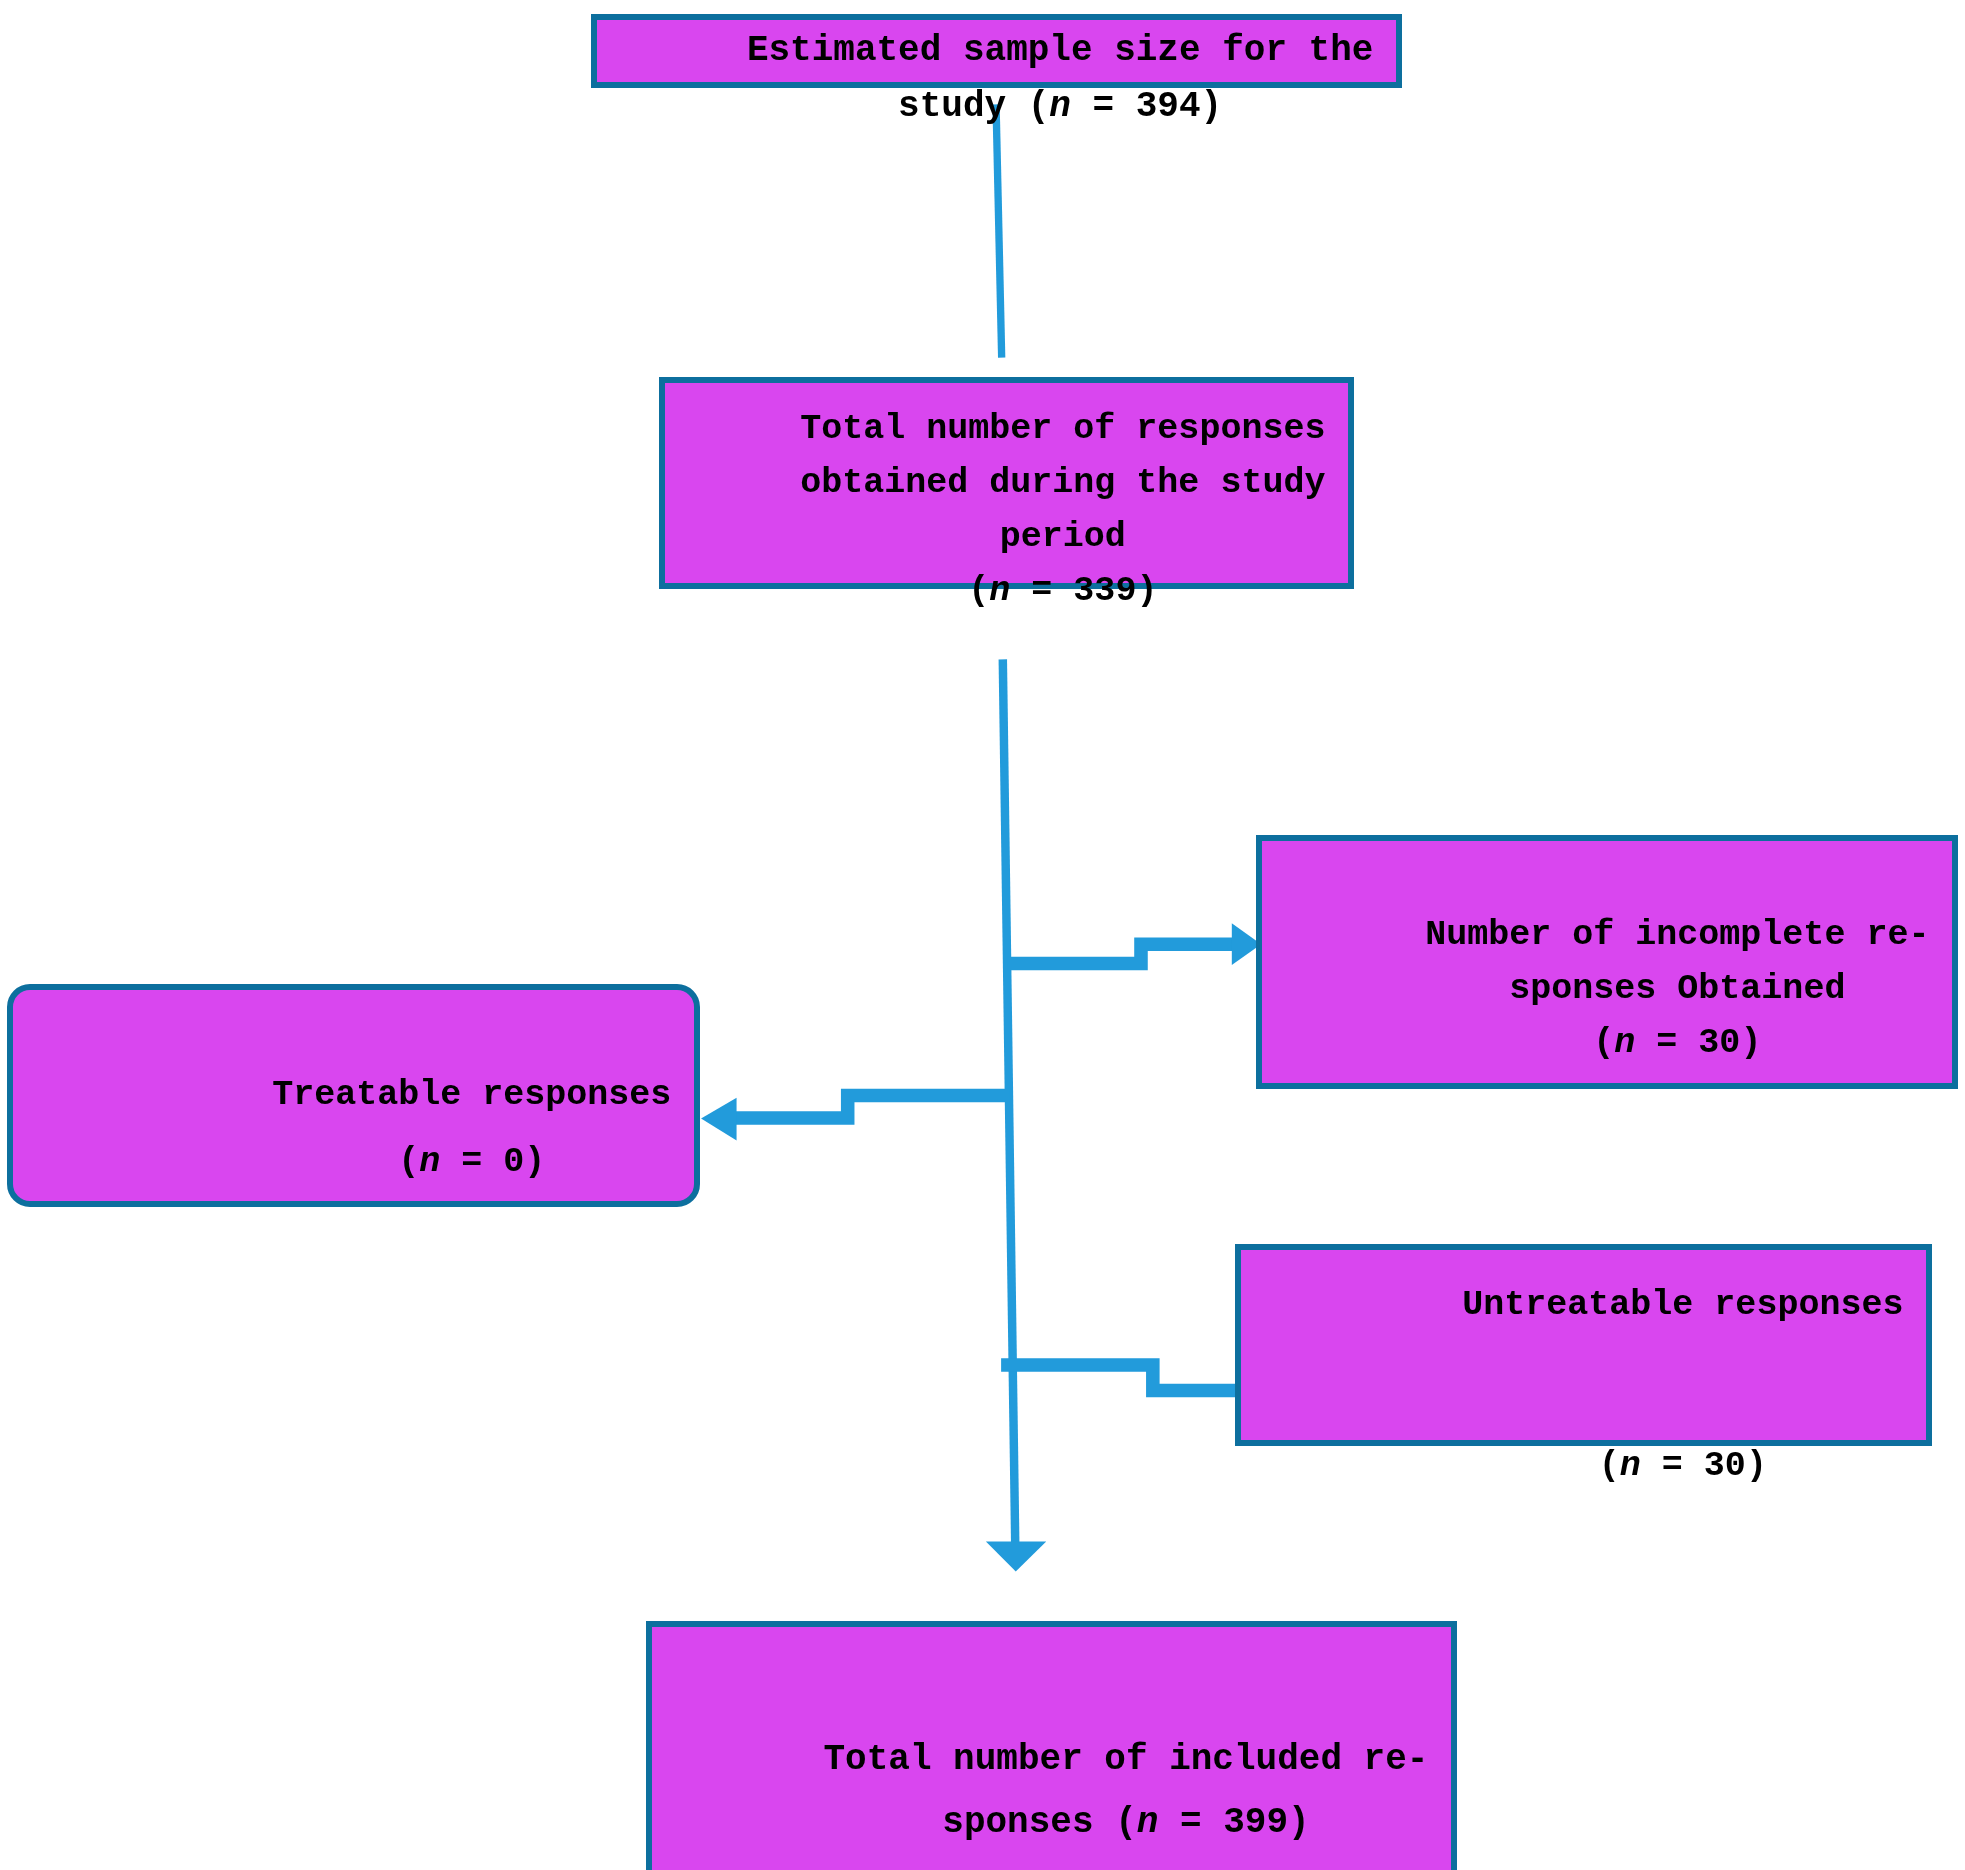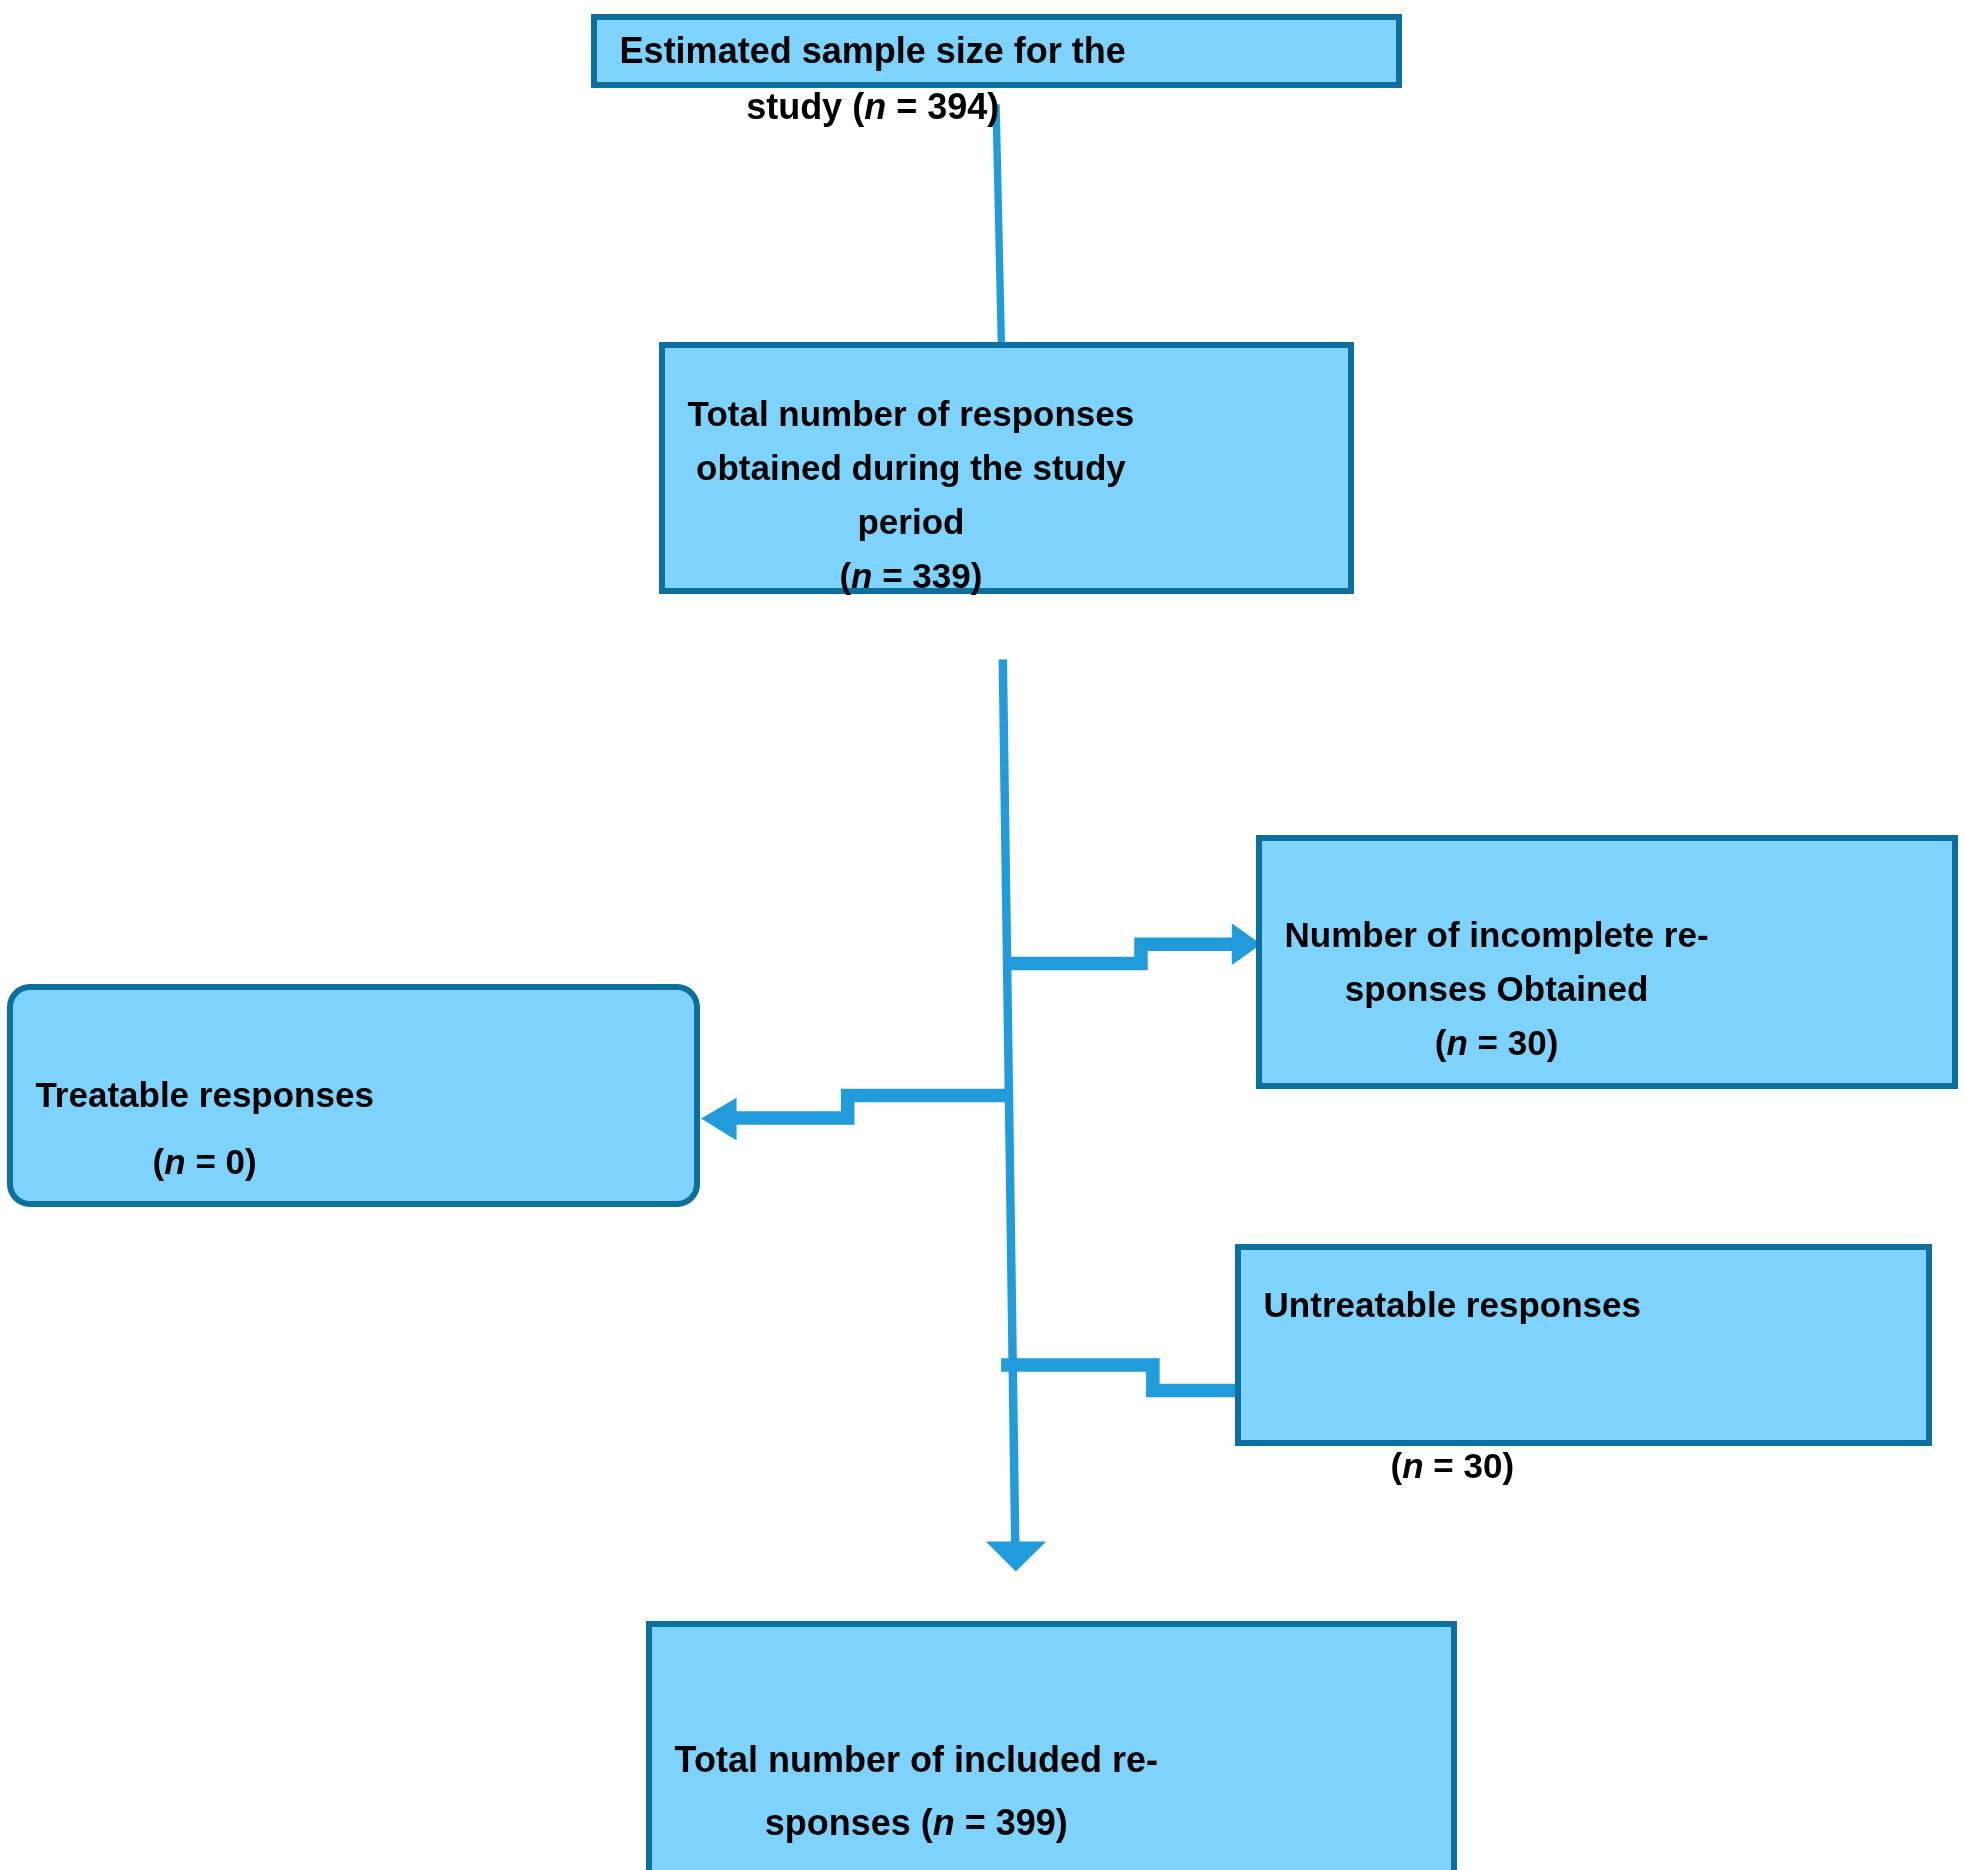--- a/index.html
+++ b/index.html
@@ -12,25 +12,26 @@
     width: 1965px;
     height: 1871px;
     background: #ffffff;
     font-family: "Liberation Sans", sans-serif;
     overflow: hidden;
   }
   .node {
     position: absolute;
     box-sizing: border-box;
     border: 6.2px solid #0D6F9E;
-    background: #7dd3fc;
+    background: #d946ef;
     display: flex;
     align-items: center;
-    justify-content: flex-start;
+    justify-content: flex-end;
     text-align: center;
+    font-family: Liberation Mono, monospace;
   }
   .node .txt {
     font-weight: bold;
     color: #000000;
     font-size: 35px;
     line-height: 1.55;
     padding: 0 22.6px;
     white-space: pre-line;
   }
   .node .txt .it { font-style: italic; }
@@ -39,21 +40,21 @@
   #wires {
     position: absolute;
     left: 0; top: 0;
     width: 1965px;
     height: 1871px;
     pointer-events: none;
   }
 
   
   #node-estimated   { left: 591px; top:   14px; width: 811px; height:  74px; }
-  #node-total-resp  { left: 659px; top:  342px; width: 695px; height:  252px; }
+  #node-total-resp  { left: 659px; top:  377px; width: 695px; height:  212px; }
   #node-incomplete  { left: 1256px; top: 835px; width: 702px; height:  254px; }
   #node-treatable   { left:   6.8px; top: 984px; width: 693px; height:  223px; border-radius: 23px; }
   #node-untreatable { left: 1235px; top: 1244px; width: 697px; height:  202px; }
   #node-included    { left: 646px; top: 1621px; width: 811px; height:  276px; }
 
   #node-estimated  .txt { font-size: 36px; }
   #node-total-resp .txt { font-size: 35px; }
   #node-incomplete .txt { font-size: 35px; }
   #node-treatable  .txt { font-size: 35px; line-height: 1.9; }
   #node-untreatable .txt{ font-size: 35px; line-height: 2.3; }

